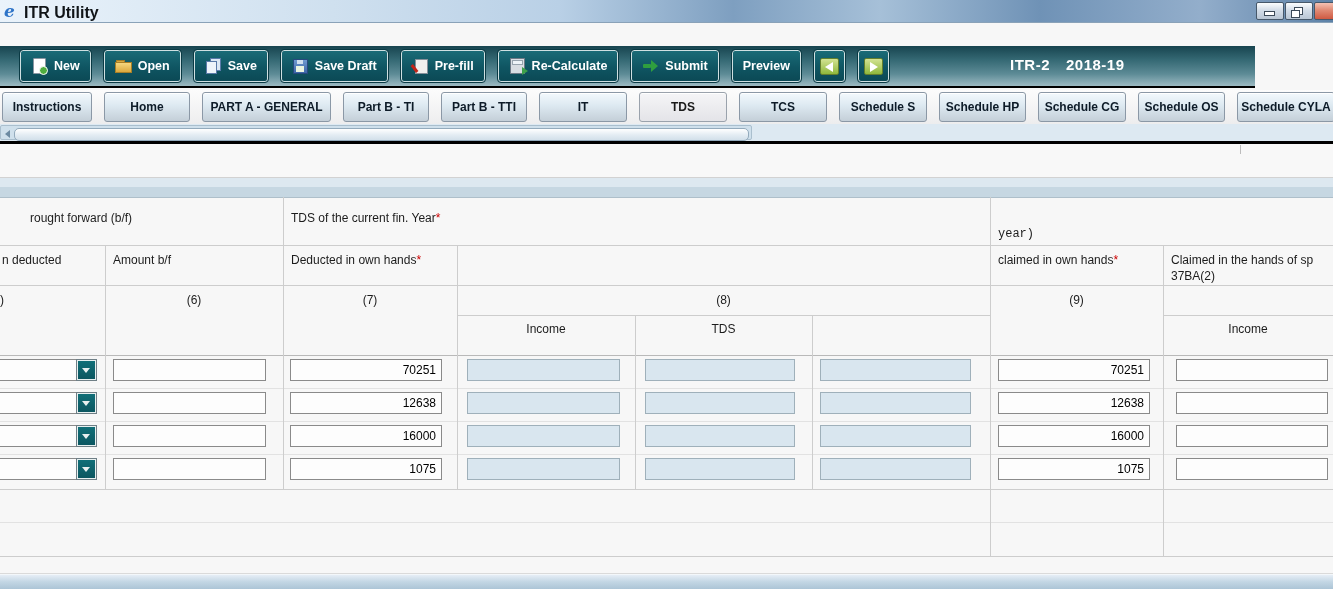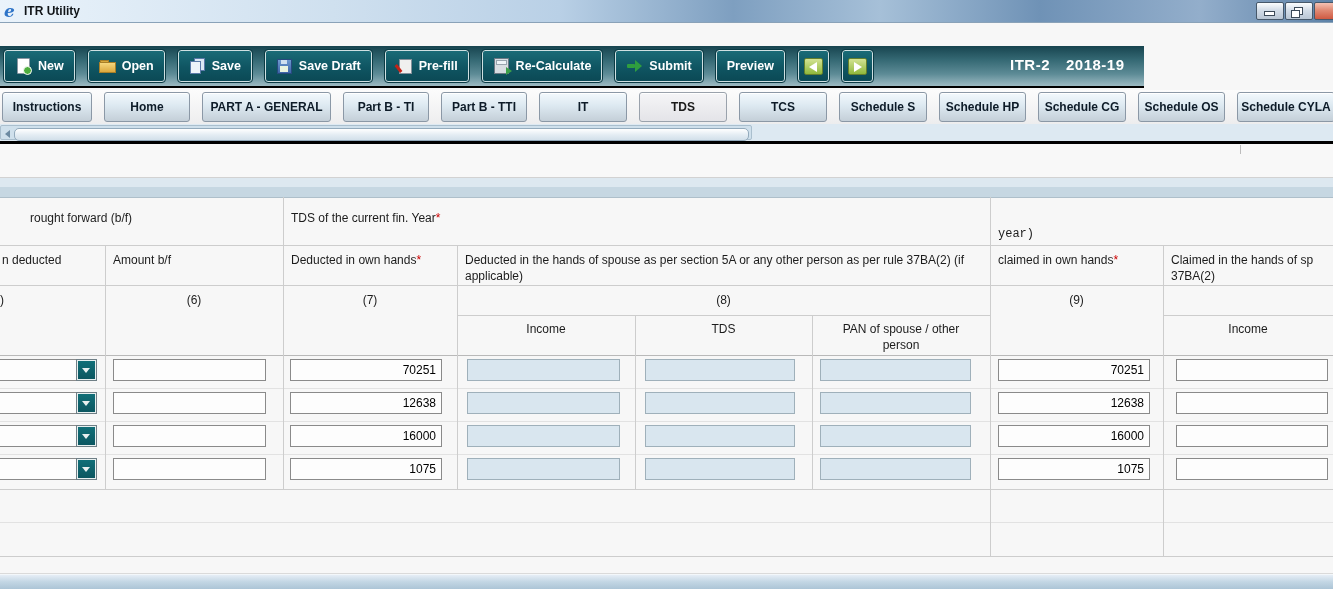--- a/index.html
+++ b/index.html
@@ -3,35 +3,35 @@
 <meta charset="utf-8">
 <style>
   html,body{margin:0;padding:0;background:#555;}
   #app{position:relative;width:1333px;height:589px;overflow:hidden;background:#f7f7f7;
        font-family:"Liberation Sans",sans-serif;-webkit-font-smoothing:antialiased;}
   
   .titlebar{position:absolute;left:0;top:0;width:1333px;height:22px;
     background:linear-gradient(90deg,#eaf3fb 0%,#cfe0ef 25%,#b9d0e6 42%,#7e9fc0 55%,#a6c0d8 66%,#6f92b6 78%,#93aecb 90%,#5d82a8 100%);
     border-bottom:1px solid #8aa2b8;}
   .app-logo{position:absolute;left:4px;top:1px;font:italic bold 17px "DejaVu Serif",serif;color:#2e74c8;}
-  .app-title{position:absolute;left:24px;top:4px;font-size:12px;font-weight:bold;color:#101418;text-align:center;}
+  .app-title{position:absolute;left:24px;top:4px;font-size:16px;font-weight:bold;color:#101418;text-align:center;}
   .winbtn{position:absolute;top:2px;height:16px;border:1px solid #46586a;border-radius:2px;
     background:linear-gradient(#fbfdfe,#d3dde8 45%,#b9c6d4);}
   .winbtn.close{background:linear-gradient(#f4c2b4,#e08a74 45%,#cf5a42);}
   .glyph-min{position:absolute;left:7px;bottom:3px;width:9px;height:3px;background:#fff;border:1px solid #3c4a58;}
   .glyph-restore{position:absolute;left:8px;top:4px;width:7px;height:6px;border:1px solid #3c4a58;background:#fff;}
   .glyph-restore::before{content:"";position:absolute;left:-4px;top:2px;width:7px;height:6px;border:1px solid #3c4a58;background:#fff;}
   
   .menubar{position:absolute;left:0;top:23px;width:1333px;height:23px;background:linear-gradient(#fdfeff,#eef4f9);
     display:flex;align-items:center;padding-left:8px;box-sizing:border-box;}
   .menu-item{font-size:12.5px;color:#14181c;padding:2px 14px 2px 8px;cursor:default;}
   
-  .toolbar{position:absolute;left:0;top:46px;width:1144px;height:42px;
+  .toolbar{position:absolute;left:0;top:46px;width:1255px;height:42px;
     background:linear-gradient(#17444f,#356974 35%,#5d8b96 70%,#9cbac2 100%);
-    border-bottom:2px solid #000;display:flex;align-items:center;padding-left:4px;box-sizing:border-box;gap:13px;}
+    border-bottom:2px solid #000;display:flex;align-items:center;padding-left:20px;box-sizing:border-box;gap:13px;}
   .tbtn{height:30px;border:1px solid #cfe0e2;outline:1px solid #0a3a44;border-radius:3px;
     background:linear-gradient(#1a6b77,#0f5562 55%,#0b4955);color:#fff;font-weight:bold;font-size:12.5px;
     display:flex;align-items:center;gap:6px;padding:0 10px;cursor:default;white-space:nowrap;}
   .tbtn.navbtn{padding:0 5px;}
   .tb-title{position:absolute;left:1010px;top:56px;font-size:15px;font-weight:bold;color:#fff;letter-spacing:.5px;display:flex;gap:16px;}
   
   .ic{position:relative;width:17px;height:16px;flex:0 0 auto;}
   .ic-new-page{position:absolute;left:2px;top:0;width:11px;height:14px;background:#fff;border:1px solid #8a96a2;border-radius:1px;}
   .ic-new-plus{position:absolute;right:0;bottom:-1px;width:7px;height:7px;background:#4fae3f;border:1px solid #fff;border-radius:50%;}
   .ic-folder-tab{position:absolute;left:1px;top:2px;width:7px;height:4px;background:#d8a83c;border:1px solid #a87f28;}
@@ -211,36 +211,34 @@
   <div class="txt" style="left:291px;top:210px;">
     <span>TDS of the current fin. Year</span><span class="req">*</span>
   </div>
   <div class="txt" style="left:998px;top:226px;font-family:Liberation Mono, monospace;">year)</div>
 
   <div class="txt" style="left:2px;top:252px;">n deducted</div>
   <div class="txt" style="left:113px;top:252px;">Amount b/f</div>
   <div class="txt" style="left:291px;top:252px;">
     <span>Deducted in own hands</span><span class="req">*</span>
   </div>
-  <div class="txt wrap" style="left:465px;top:252px;width:516px;">Deducted in the hands of spouse as per section 5A or any other person as per rule 37BA(2) (if applicable)</div>
   <div class="txt" style="left:998px;top:252px;">
     <span>claimed in own hands</span><span class="req">*</span>
   </div>
   <div class="txt" style="left:1171px;top:252px;max-width:162px;overflow:hidden;">Claimed in the hands of sp</div>
   <div class="txt" style="left:1171px;top:268px;">37BA(2)</div>
 
   <div class="txt" style="left:0px;top:292px;">)</div>
   <div class="txt center" style="left:105px;top:292px;width:178px;">(6)</div>
   <div class="txt center" style="left:283px;top:292px;width:174px;">(7)</div>
   <div class="txt center" style="left:457px;top:292px;width:533px;">(8)</div>
   <div class="txt center" style="left:990px;top:292px;width:173px;">(9)</div>
 
   <div class="txt center" style="left:457px;top:321px;width:178px;">Income</div>
   <div class="txt center" style="left:635px;top:321px;width:177px;">TDS</div>
-  <div class="txt center wrap" style="left:826px;top:321px;width:150px;">PAN of spouse / other person</div>
   <div class="txt center" style="left:1163px;top:321px;width:170px;">Income</div>
 
   <div class="hline" style="left:0;top:245px;width:1333px;"></div>
   <div class="hline" style="left:0;top:285px;width:1333px;"></div>
   <div class="hline" style="left:457px;top:315px;width:533px;"></div>
   <div class="hline" style="left:1163px;top:315px;width:170px;"></div>
   <div class="hline dark" style="left:0;top:355px;width:1333px;"></div>
   <div class="hline light" style="left:0;top:388px;width:1333px;"></div>
   <div class="hline light" style="left:0;top:421px;width:1333px;"></div>
   <div class="hline light" style="left:0;top:454px;width:1333px;"></div>

